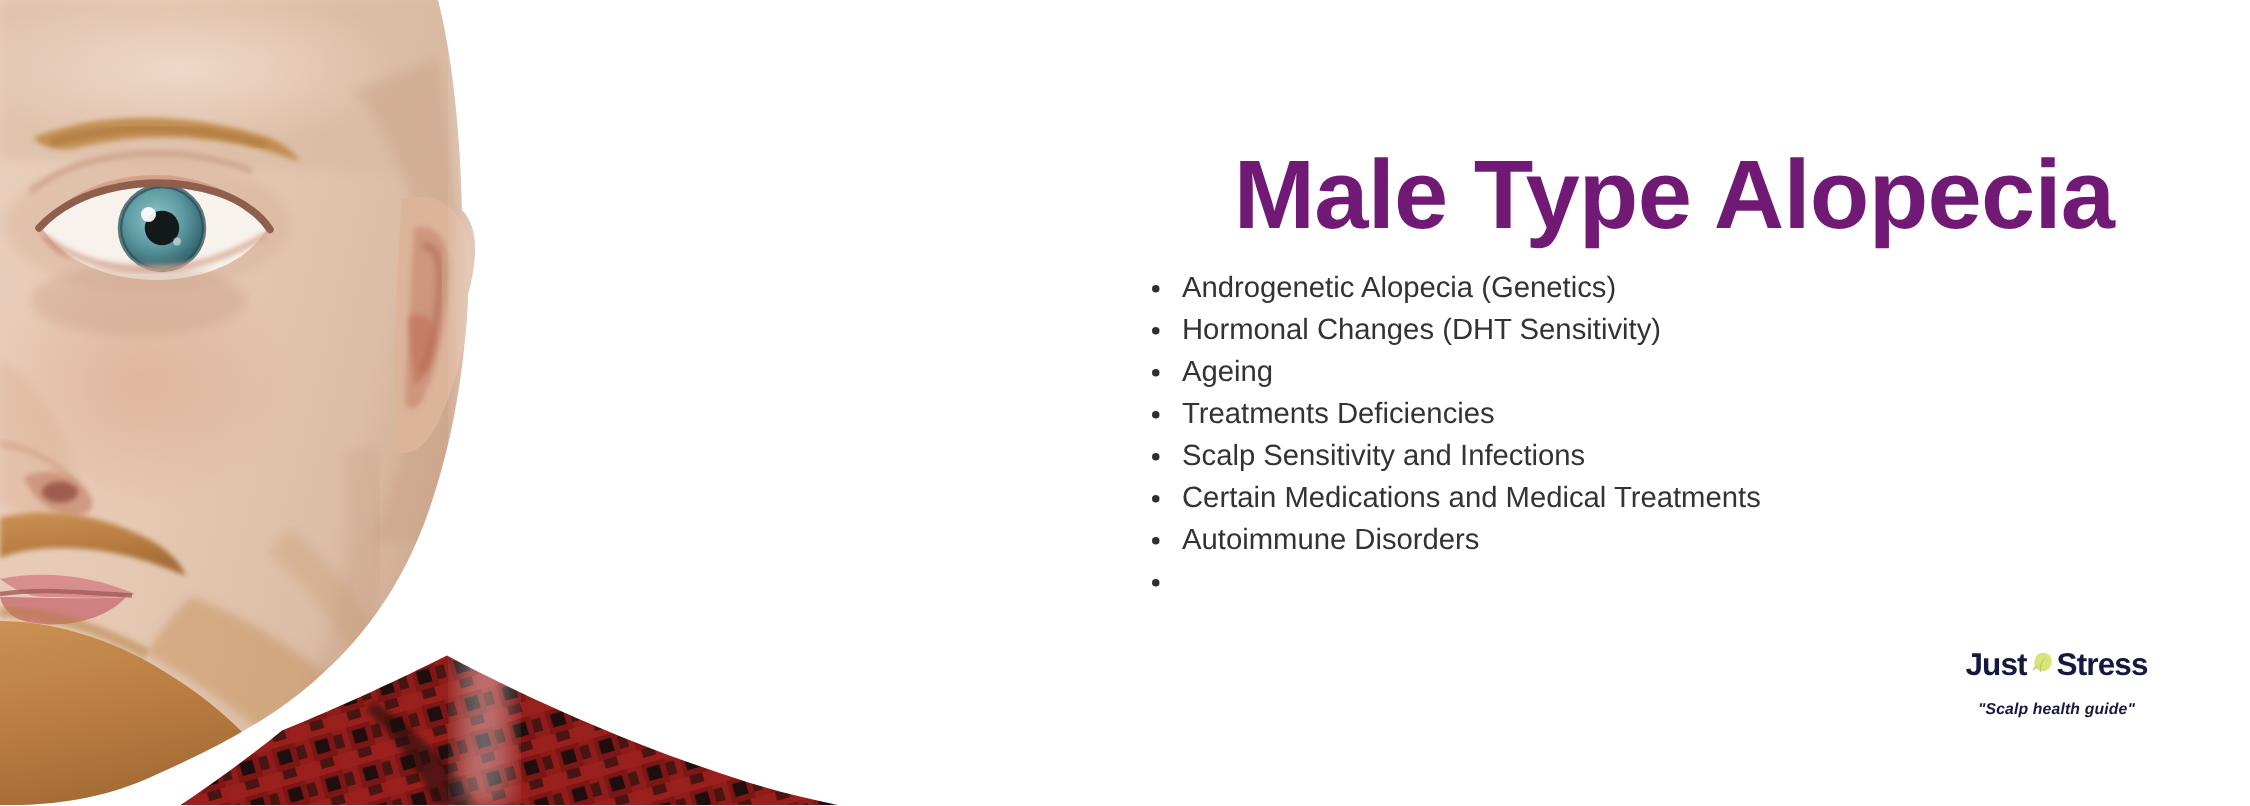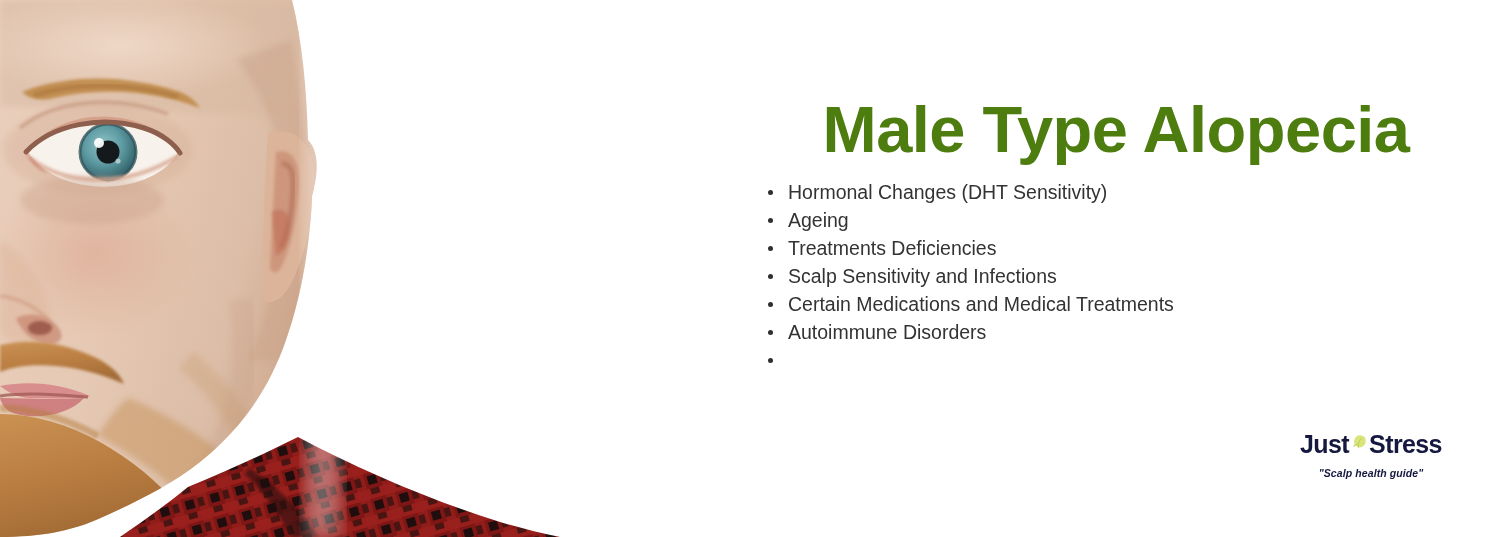--- a/index.html
+++ b/index.html
@@ -41,21 +41,21 @@
 
   .page-title {
     position: absolute;
     left: 42px;
     top: 52px;
     width: 748px;
     font-size: 65px;
     line-height: 1.05;
     font-weight: bold;
     letter-spacing: -0.5px;
-    color: #4d7c0f;
+    color: #701a75;
     text-align: center;
     white-space: nowrap;
   }
 
   .cause-list {
     position: absolute;
     left: 60px;
     top: 178px;
     margin: 0;
     padding: 0;
@@ -89,21 +89,21 @@
     width: 150px;
     height: 62px;
   }
   .logo-wordmark {
     position: relative;
     height: 32px;
     text-align: center;
     white-space: nowrap;
   }
   .logo-word {
-    font-size: 25px;
+    font-size: 21px;
     font-weight: bold;
     color: #15183f;
     letter-spacing: -0.6px;
     line-height: 32px;
     vertical-align: middle;
   }
   .logo-leaf {
     display: inline-block;
     width: 20px;
     height: 20px;
@@ -276,20 +276,24 @@
     </svg>
   </div>
 
   <div class="content">
 
     <h1 class="page-title">Male Type Alopecia</h1>
 
     <ul class="cause-list">
       <li class="cause-item">
         <span class="bullet"></span>
+        <span>Androgenetic Alopecia (Genetics)</span>
+      </li>
+      <li class="cause-item">
+        <span class="bullet"></span>
         <span>Hormonal Changes (DHT Sensitivity)</span>
       </li>
       <li class="cause-item">
         <span class="bullet"></span>
         <span>Ageing</span>
       </li>
       <li class="cause-item">
         <span class="bullet"></span>
         <span>Treatments Deficiencies</span>
       </li>

